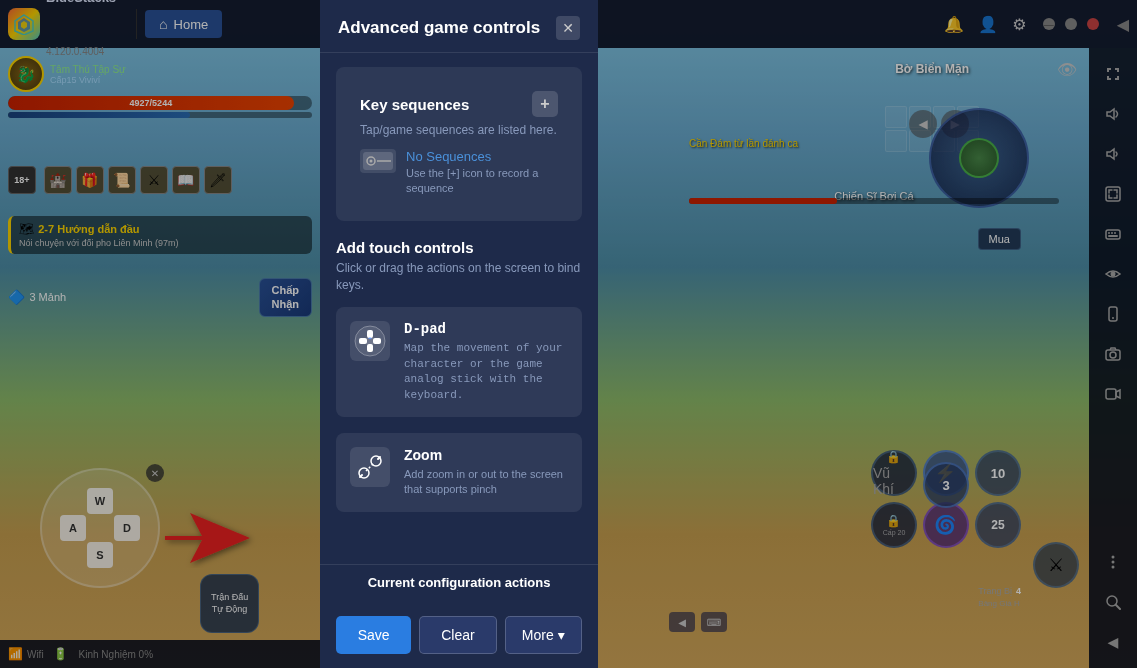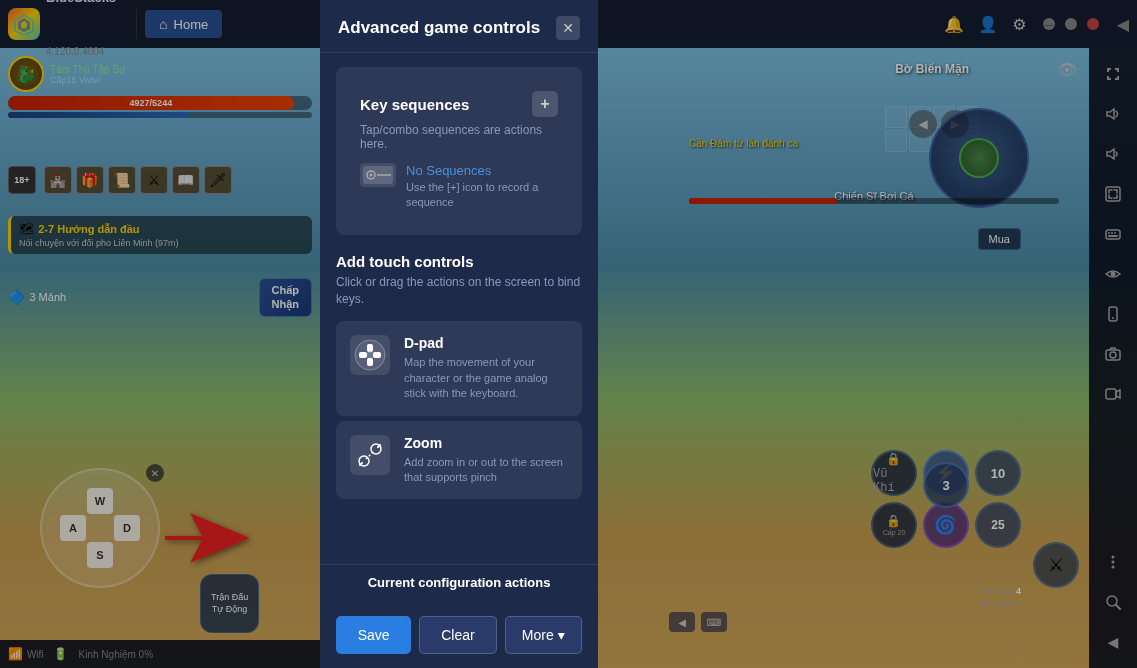--- a/index.html
+++ b/index.html
@@ -877,42 +877,42 @@
     </div>
   </div>
 
   <div class="modal-body">
 
     <div class="section-card">
       <div class="section-header">
         <span class="section-title">Key sequences</span>
         <div class="add-btn">+</div>
       </div>
-      <div class="section-subtitle">Tap/combo sequences are actions here.</div>
+      <div class="section-subtitle">Tap/game sequences are listed here.</div>
       <div class="no-sequences">
         <div class="no-seq-icon">
           <svg width="30" height="18" viewBox="0 0 30 18">
             <rect x="0" y="0" width="30" height="18" rx="3" fill="rgba(255,255,255,0.15)"></rect>
             <circle cx="8" cy="9" r="4" fill="none" stroke="#aaa" stroke-width="1.5"></circle>
             <circle cx="8" cy="9" r="1.5" fill="#aaa"></circle>
             <line x1="14" y1="9" x2="28" y2="9" stroke="#aaa" stroke-width="1.5"></line>
           </svg>
         </div>
         <div class="no-seq-text-block">
           <div class="no-seq-title">No Sequences</div>
           <div class="no-seq-desc">Use the [+] icon to record a sequence</div>
         </div>
       </div>
     </div>
 
     <div class="add-touch-section">
       <div class="add-touch-title">Add touch controls</div>
       <div class="add-touch-desc">Click or drag the actions on the screen to bind keys.</div>
 
-      <div class="control-item" style="margin-bottom: 5px;">
+      <div class="control-item" style="margin-bottom: 16px; font-family: Liberation Mono, monospace;">
         <div class="control-item-icon">
           <svg width="32" height="32" viewBox="0 0 32 32">
             <circle cx="16" cy="16" r="15" fill="rgba(255,255,255,0.1)" stroke="rgba(255,255,255,0.3)" stroke-width="1"></circle>
             <rect x="13" y="5" width="6" height="8" rx="2" fill="white"></rect>
             <rect x="13" y="19" width="6" height="8" rx="2" fill="white"></rect>
             <rect x="5" y="13" width="8" height="6" rx="2" fill="white"></rect>
             <rect x="19" y="13" width="8" height="6" rx="2" fill="white"></rect>
             <circle cx="16" cy="16" r="4" fill="rgba(255,255,255,0.15)"></circle>
             <path d="M16,12 L14,14 L18,14 Z" fill="rgba(100,150,255,0.8)"></path>
           </svg>
@@ -992,21 +992,21 @@
   <div class="enemy-hp">
     <div class="enemy-hp-fill"></div>
   </div>
 
   <div class="mua-btn">Mua</div>
 
   <div class="action-buttons-grid">
     <div class="action-circle locked">
       <div style="display:flex;flex-direction:column;align-items:center;gap:1px;">
         <span class="lock-icon">🔒</span>
-        <span style="font-size:12px;color:#aaa;font-family:Liberation Mono, monospace;">Vũ Khí</span>
+        <span style="font-size:14px;color:#aaa;">Vũ Khí</span>
       </div>
     </div>
     <div class="action-circle" style="background:rgba(50,80,140,0.8);border-color:rgba(100,160,255,0.5);">
       <span style="font-size:18px;">⚡</span>
     </div>
     <div class="action-circle">
       <span style="color:white;font-size:13px;font-weight:bold;">10</span>
     </div>
     <div class="action-circle locked">
       <div style="display:flex;flex-direction:column;align-items:center;gap:1px;">

